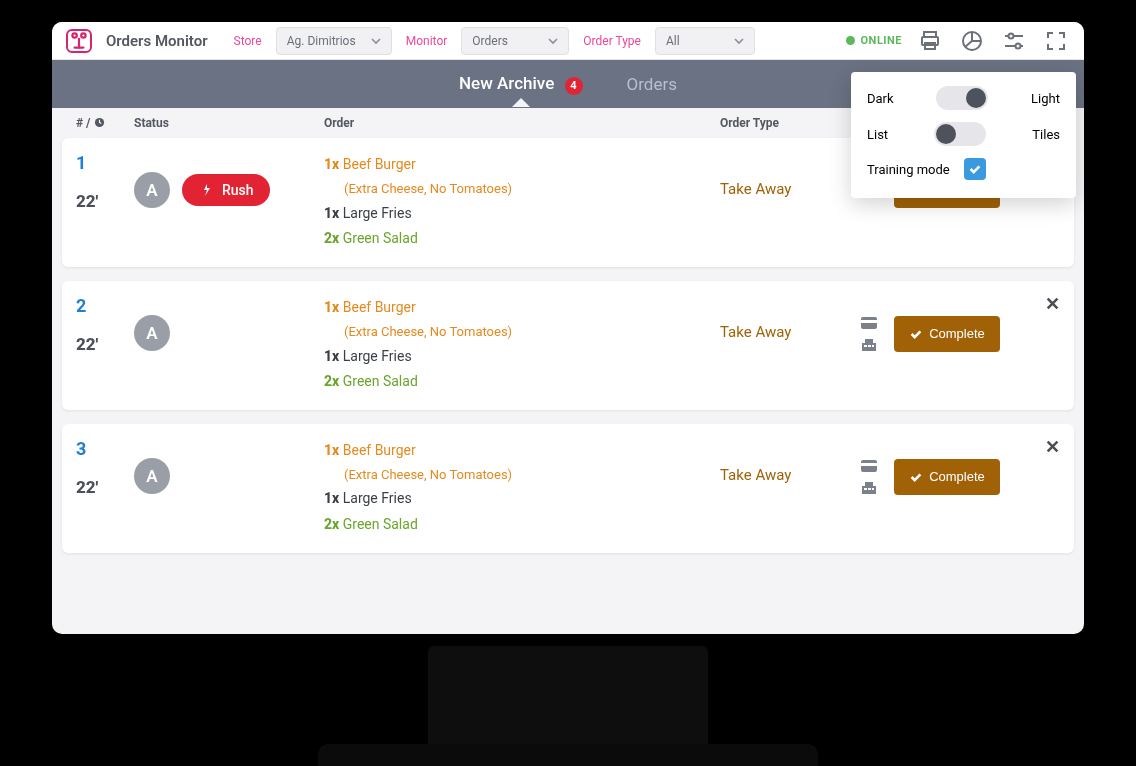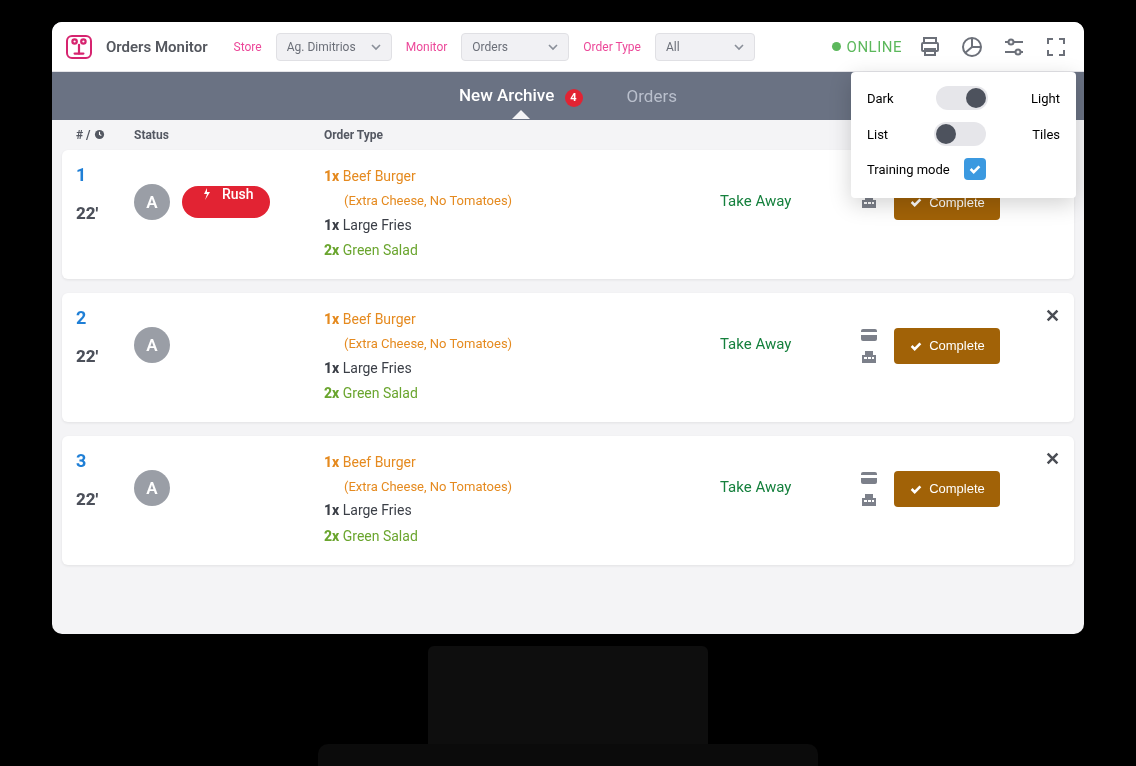--- a/index.html
+++ b/index.html
@@ -4,28 +4,28 @@
 <style>
   * { box-sizing: border-box; margin: 0; padding: 0; }
   body { font-family: -apple-system, Segoe UI, Roboto, Arial, sans-serif; background:#000; width:1136px; height:766px; position:relative; overflow:hidden; }
 
   .monitor { position:absolute; left:40px; top:10px; width:1056px; height:636px; background:#000; border-radius:22px; padding:12px; box-shadow: 0 10px 40px rgba(0,0,0,.5); }
   .screen { width:100%; height:100%; background:#f4f4f6; border-radius:10px; overflow:hidden; position:relative; }
   .stand { position:absolute; left:50%; transform:translateX(-50%); bottom:0; width:280px; height:120px; background:#0e0e0e; border-radius:6px 6px 0 0; }
   .stand:before{content:""; position:absolute; bottom:0; left:-110px; width:500px; height:22px; background:#0b0b0b; border-radius:10px 10px 0 0;}
 
   
-  .topbar { height:50px; background:#ffffff; border-bottom:1px solid #e4e4e8; display:flex; align-items:center; padding:0 14px; gap:14px; font-size:13px; color:#616573; }
+  .topbar { height:38px; background:#ffffff; border-bottom:1px solid #e4e4e8; display:flex; align-items:center; padding:0 14px; gap:14px; font-size:13px; color:#616573; }
   .logo { width:26px; height:24px; border:2px solid #d6246f; border-radius:6px; display:flex; align-items:center; justify-content:center; }
   .logo svg{ display:block }
   .apptitle { font-weight:600; font-size:15px; color:#55585f; margin-right:12px; white-space:nowrap;}
   .lbl { color:#ec4899; font-size:12px; }
   .sel { background:#f1f1f4; border:1px solid #e0e0e4; border-radius:4px; height:28px; display:flex; align-items:center; padding:0 10px; min-width:116px; justify-content:space-between; color:#6b6f78; font-size:12px; cursor:pointer; }
   .chev { width:10px; height:10px; }
-  .status-pill{ display:flex; align-items:center; gap:6px; font-size:15px; font-weight:400; color:#5cb85c; letter-spacing:.5px;}
+  .status-pill{ display:flex; align-items:center; gap:6px; font-size:11px; font-weight:700; color:#5cb85c; letter-spacing:.5px;}
   .status-dot{ width:9px;height:9px;background:#5cb85c;border-radius:50%;}
   .ticon{ width:28px;height:24px; color:#6c7079; cursor:pointer; display:flex;align-items:center;justify-content:center;}
   .ticon svg{width:24px;height:24px;}
   .spacer{flex:1}
 
   
   .tabstrip{ height:48px; background:#6a7283; display:flex; align-items:center; justify-content:center; gap:40px; position:relative;}
   .tab{ color:#b9bfcc; font-size:17px; cursor:pointer; position:relative; padding:0 2px;}
   .tab.active{ color:#ffffff; font-weight:500;}
   .tab.active:after{content:""; position:absolute; bottom:-12px; left:50%; transform:translateX(-50%); width:0;height:0;border-left:9px solid transparent;border-right:9px solid transparent;border-bottom:9px solid #f4f4f6;}
@@ -51,25 +51,25 @@
   .col-act{ width:200px;}
 
   .list{ padding:0 10px; display:flex; flex-direction:column; gap:14px;}
   .card{ background:#ffffff; border-radius:6px; box-shadow:0 1px 3px rgba(0,0,0,.08); padding:14px 14px 16px 14px; display:flex; align-items:flex-start; position:relative;}
   .close-x{ position:absolute; right:14px; top:12px; color:#4a4d54; font-weight:900; font-size:18px; cursor:pointer;}
   .c-num{ width:58px;}
   .ordnum{ color:#1f7fd6; font-weight:700; font-size:18px; margin-bottom:18px;}
   .ordtime{ color:#4c505a; font-weight:800; font-size:17px;}
   .c-status{ width:190px; display:flex; align-items:center; gap:12px; padding-top:20px;}
   .avatar{ width:36px;height:36px;border-radius:50%;background:#9a9ea6;color:#fff;display:flex;align-items:center;justify-content:center;font-size:17px;font-weight:600;}
-  .pill{ height:32px; border-radius:16px; color:#fff; display:flex; gap:8px; padding:0 16px; font-size:14px; font-weight:500; white-space:nowrap;}
+  .pill{ height:32px; border-radius:16px; color:#fff; display:flex; align-items:center; gap:8px; padding:0 16px; font-size:14px; font-weight:500; white-space:nowrap;}
   .pill svg{width:16px;height:16px;fill:#fff;}
   .c-order{ flex:1; font-size:14px; color:#3b3f47; line-height:1.8;}
   .qty{ font-weight:800; }
-  .c-ot{ width:140px; color:#15803d; font-size:15px; padding-top:28px;}
+  .c-ot{ width:140px; color:#a16207; font-size:15px; padding-top:28px;}
   .c-act{ width:200px; display:flex; align-items:center; gap:16px; padding-top:20px;}
   .mini-icons{ display:flex; flex-direction:column; gap:6px; color:#7c808a;}
   .mini-icons svg{width:18px;height:16px;fill:#7c808a;}
   .btn-complete{ background:#a16207; color:#fff; border:none; border-radius:4px; height:36px; width:106px; display:flex; align-items:center; justify-content:center; gap:6px; font-size:13px; font-weight:500; cursor:pointer;}
   .btn-complete svg{width:14px;height:14px;stroke:#fff;stroke-width:3;fill:none;}
   .clock-icon{width:11px;height:11px;fill:#545862; vertical-align:-1px;}
 </style>
 </head>
 <body>
 
@@ -187,20 +187,21 @@
 
     <div class="colhdr">
       <div class="col-num">
         <span># /</span>
         <svg class="clock-icon" viewBox="0 0 12 12">
             <circle cx="6" cy="6" r="5" fill="#545862"></circle>
             <path d="M6 3 v3 l2 1" stroke="#fff" stroke-width="1.2" fill="none"></path>
           </svg>
       </div>
       <div class="col-status">Status</div>
+      <div class="col-order">Order</div>
       <div class="col-ot">Order Type</div>
       <div class="col-act"></div>
     </div>
 
     <div class="list" id="order-list">
         <div class="card">
           <div class="close-x">✕</div>
           <div class="c-num">
             <div class="ordnum">1</div>
             <div class="ordtime">22'</div>

